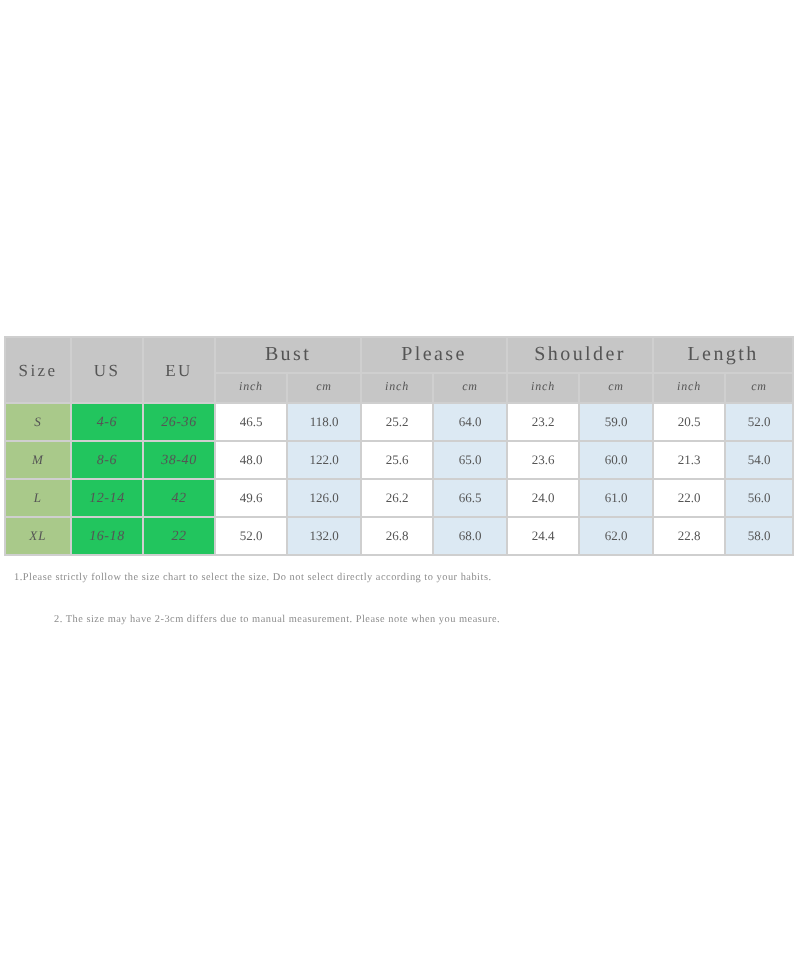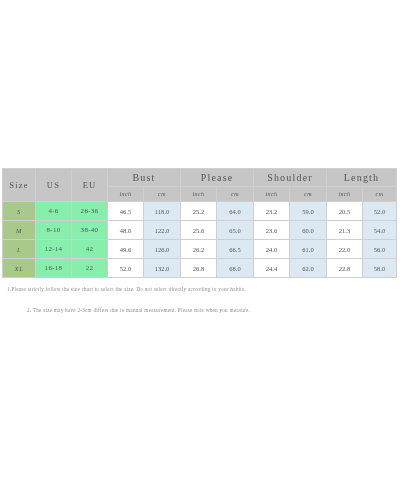--- a/index.html
+++ b/index.html
@@ -69,23 +69,24 @@
   
   .cell-size {
     background: #a9c98a;
     color: #5d6b4c;
     font-size: 6.5px;
     font-style: italic;
     letter-spacing: .6px;
   }
   .cell-us,
   .cell-eu {
-    background: #86efac;
+    background: #22c55e;
     color: #3c4f63;
     font-size: 7px;
+    font-style: italic;
     font-weight: bold;
     letter-spacing: .3px;
   }
   .cell-inch {
     background: #ffffff;
     color: #5a5a5a;
     font-size: 6.5px;
   }
   .cell-cm {
     background: #dce9f3;
@@ -162,21 +163,21 @@
           <td class="cell-cm">118.0</td>
           <td class="cell-inch">25.2</td>
           <td class="cell-cm">64.0</td>
           <td class="cell-inch">23.2</td>
           <td class="cell-cm">59.0</td>
           <td class="cell-inch">20.5</td>
           <td class="cell-cm">52.0</td>
         </tr>
         <tr class="data-row">
           <td class="cell-size">M</td>
-          <td class="cell-us">8-10</td>
+          <td class="cell-us">8-6</td>
           <td class="cell-eu">38-40</td>
           <td class="cell-inch">48.0</td>
           <td class="cell-cm">122.0</td>
           <td class="cell-inch">25.6</td>
           <td class="cell-cm">65.0</td>
           <td class="cell-inch">23.6</td>
           <td class="cell-cm">60.0</td>
           <td class="cell-inch">21.3</td>
           <td class="cell-cm">54.0</td>
         </tr>

